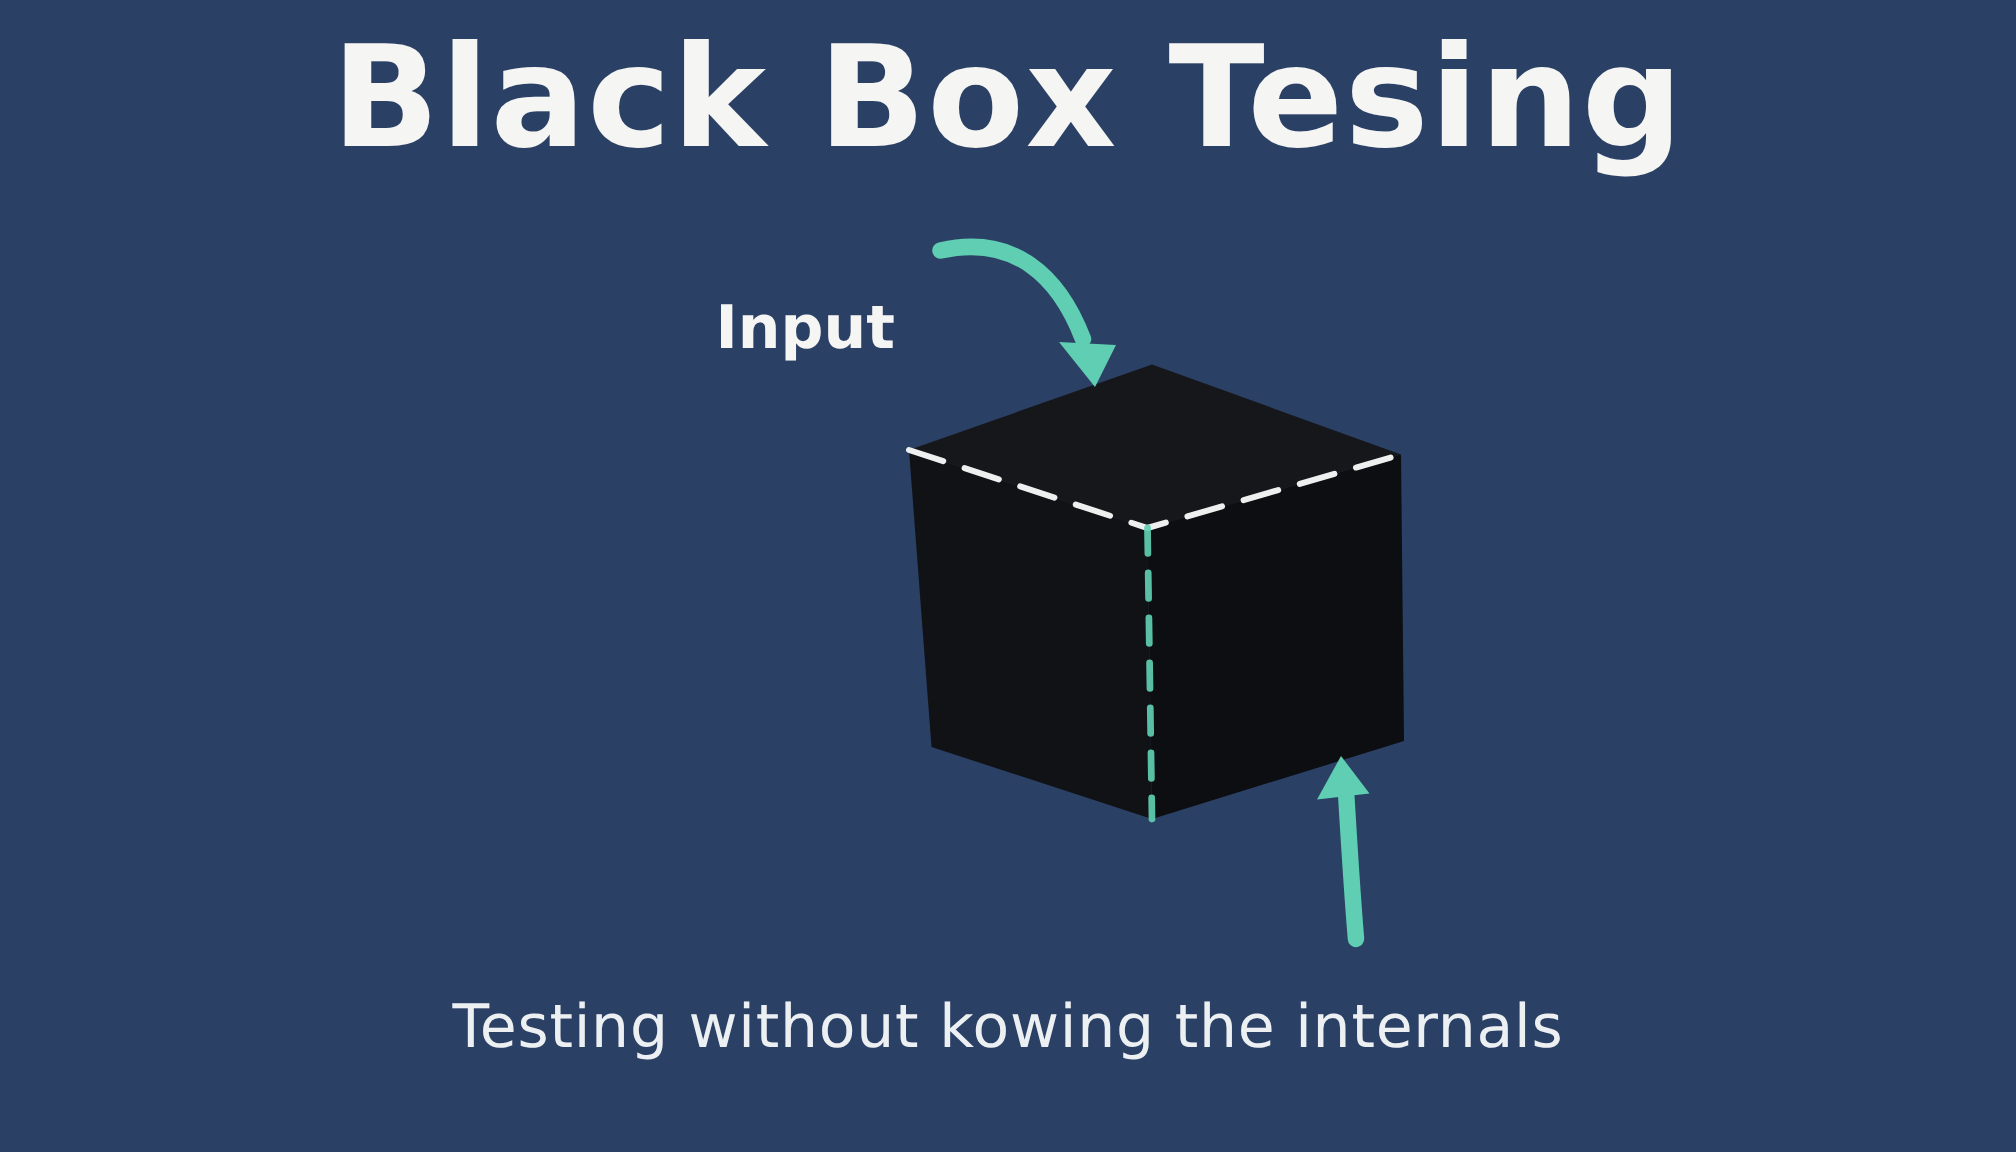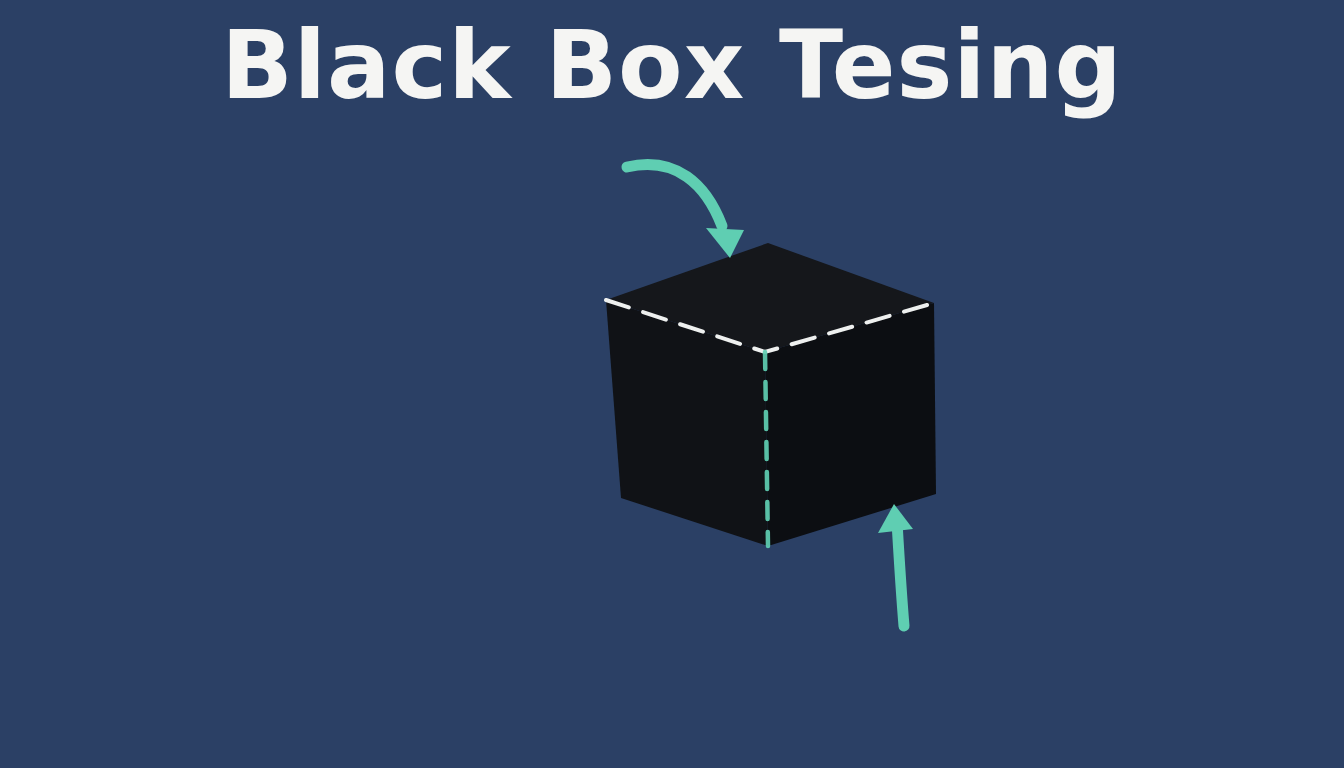--- a/index.html
+++ b/index.html
@@ -65,15 +65,17 @@
       <path class="arrow-stroke" d="M 627 167 C 676 156, 706 184, 722 226"></path>
       <polygon class="arrow-head" points="706,228 744,230 730,258"></polygon>
     </g>
 
     <g>
       <path class="arrow-stroke" d="M 904 626 C 901 590, 899 556, 897 522"></path>
       <polygon class="arrow-head" points="878,533 913,529 894,504"></polygon>
     </g>
   </svg>
 
+  <div class="label input-label">Input</div>
 
+  <div class="caption">Testing without kowing the internals</div>
 
 </div>
 
 </body></html>

